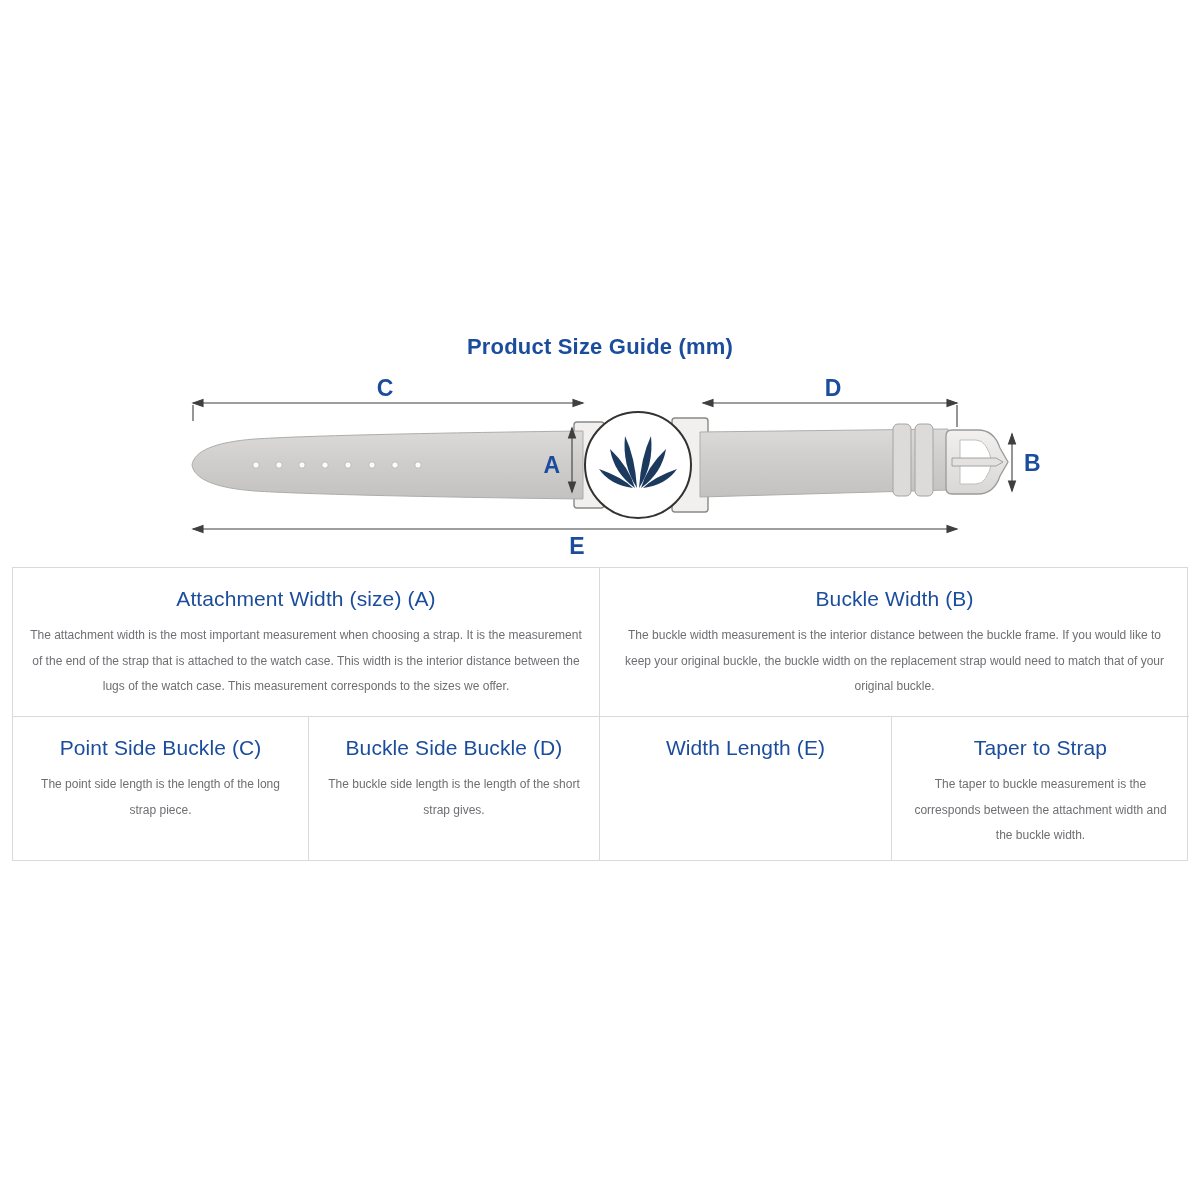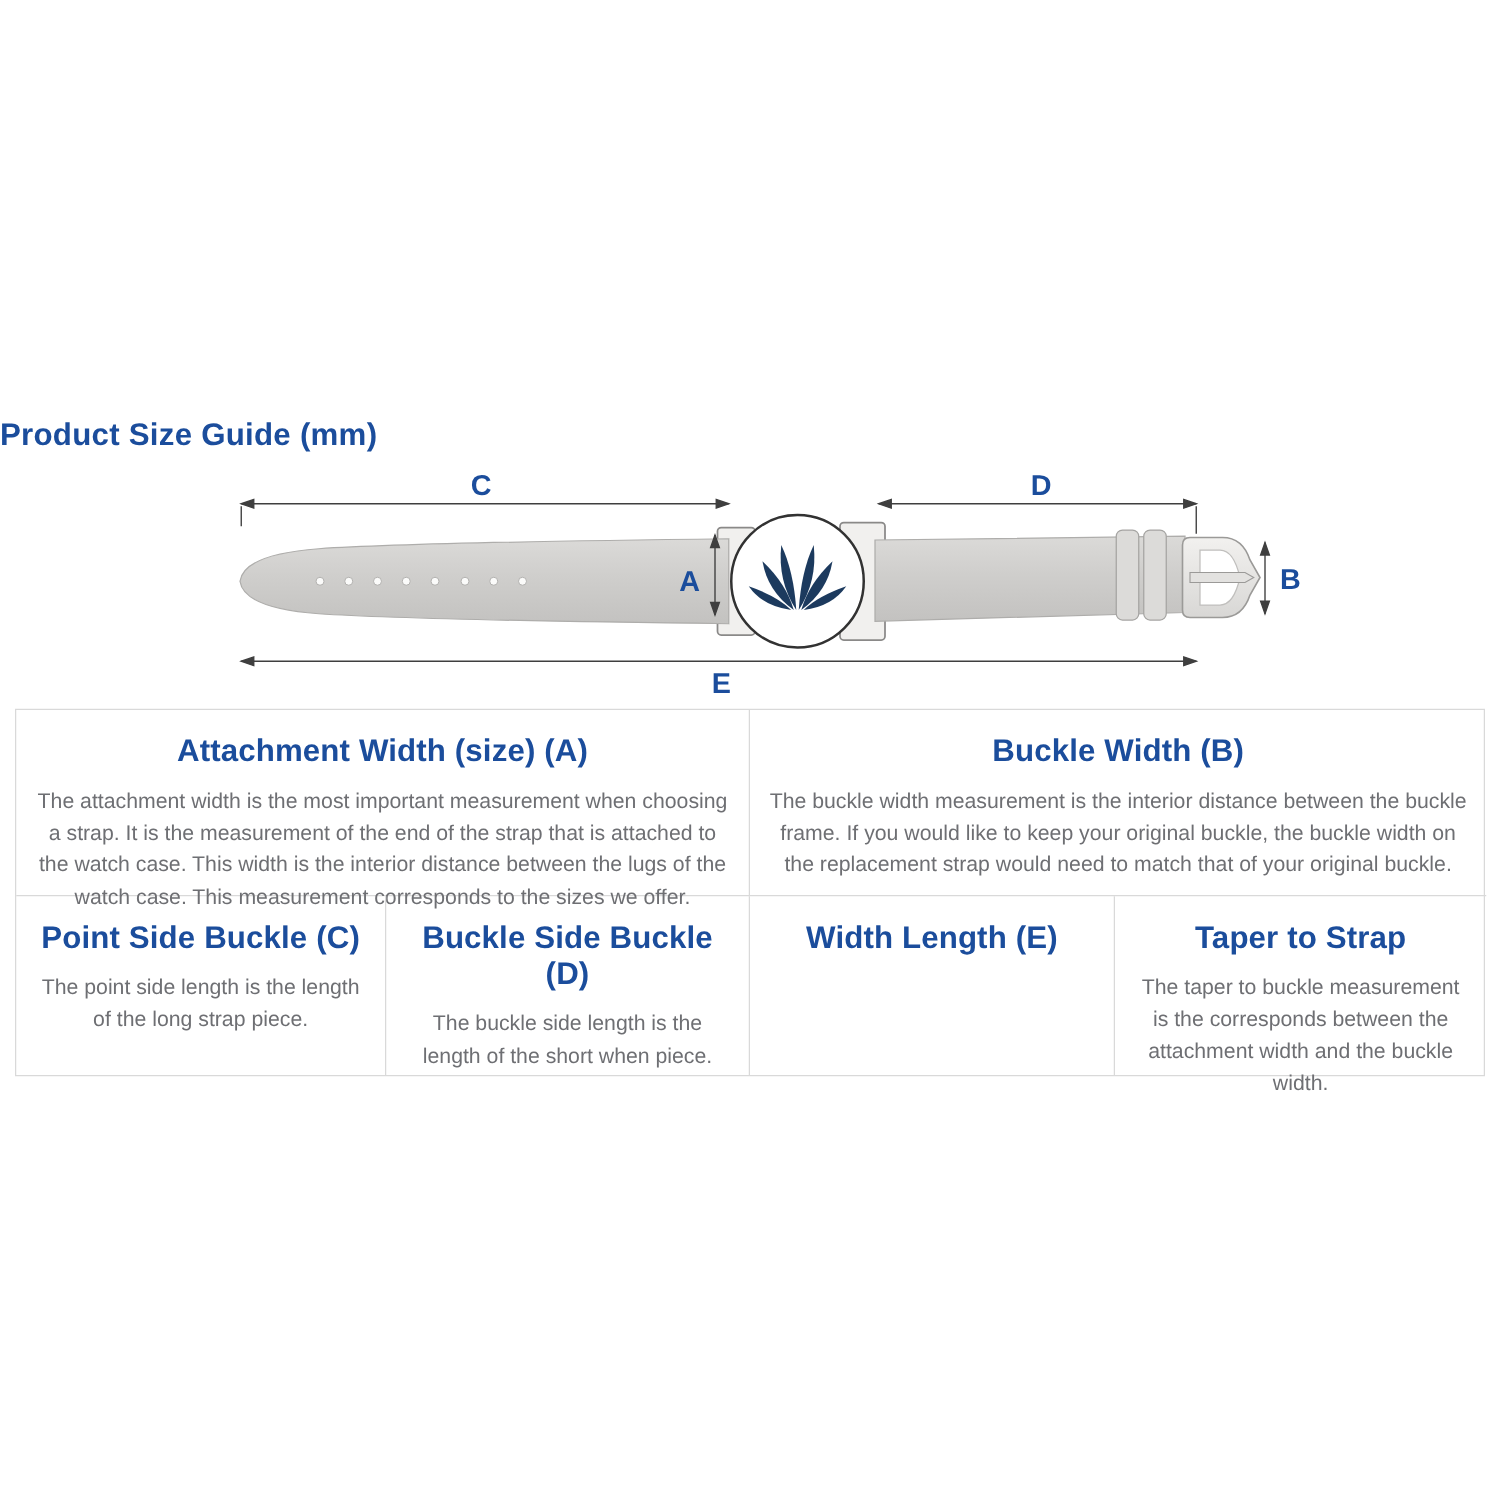--- a/index.html
+++ b/index.html
@@ -4,42 +4,42 @@
 <style>
   * { margin:0; padding:0; box-sizing:border-box; }
   html,body { background:#ffffff; }
   body { font-family:"Liberation Sans", sans-serif; }
   .page {
     position:relative; width:1200px; height:1200px; background:#ffffff;
     margin:0 auto; overflow:hidden;
   }
   .page-title {
     position:absolute; top:334px; left:0; width:100%;
-    text-align:left; font-size:25px; font-weight:700;
+    text-align:center; font-size:22px; font-weight:700;
     color:#1b4d9c; letter-spacing:0.2px;
   }
   .diagram-svg { position:absolute; top:355px; left:0; }
 
   .size-table {
     position:absolute; top:567px; left:12px; width:1176px;
     display:grid;
     grid-template-columns:296px 291px 292px 297px;
     grid-template-rows:149px 143px;
     border:1px solid #d9d9d9;
     background:#ffffff;
   }
   .cell { border-right:1px solid #d9d9d9; padding:13px 14px 8px 14px; text-align:center; }
   .cell.last { border-right:none; }
   .cell.span2 { grid-column:span 2; border-bottom:1px solid #d9d9d9; }
   .cell h3 {
-    color:#1b4d9c; font-size:25px; font-weight:700;
+    color:#1b4d9c; font-size:21px; font-weight:400;
     margin:6px 0 12px 0; letter-spacing:0.1px;
   }
   .cell p {
-    color:#6e6f73; font-size:17px; line-height:25.5px;
+    color:#6e6f73; font-size:12px; line-height:25.5px;
   }
   .cell.narrow p { padding:0 4px; }
 </style>
 </head>
 <body>
 
 <div class="page">
 
   <h1 class="page-title">Product Size Guide (mm)</h1>
 
@@ -150,21 +150,21 @@
       <h3>Buckle Width (B)</h3>
       <p>The buckle width measurement is the interior distance between the buckle frame. If you would like to keep your original buckle, the buckle width on the replacement strap would need to match that of your original buckle.</p>
     </div>
 
     <div class="cell narrow">
       <h3>Point Side Buckle (C)</h3>
       <p>The point side length is the length of the long strap piece.</p>
     </div>
     <div class="cell narrow">
       <h3>Buckle Side Buckle (D)</h3>
-      <p>The buckle side length is the length of the short when piece.</p>
+      <p>The buckle side length is the length of the short strap gives.</p>
     </div>
     <div class="cell narrow">
       <h3>Width Length (E)</h3>
     </div>
     <div class="cell narrow last">
       <h3>Taper to Strap</h3>
       <p>The taper to buckle measurement is the corresponds between the attachment width and the buckle width.</p>
     </div>
 
   </div>

